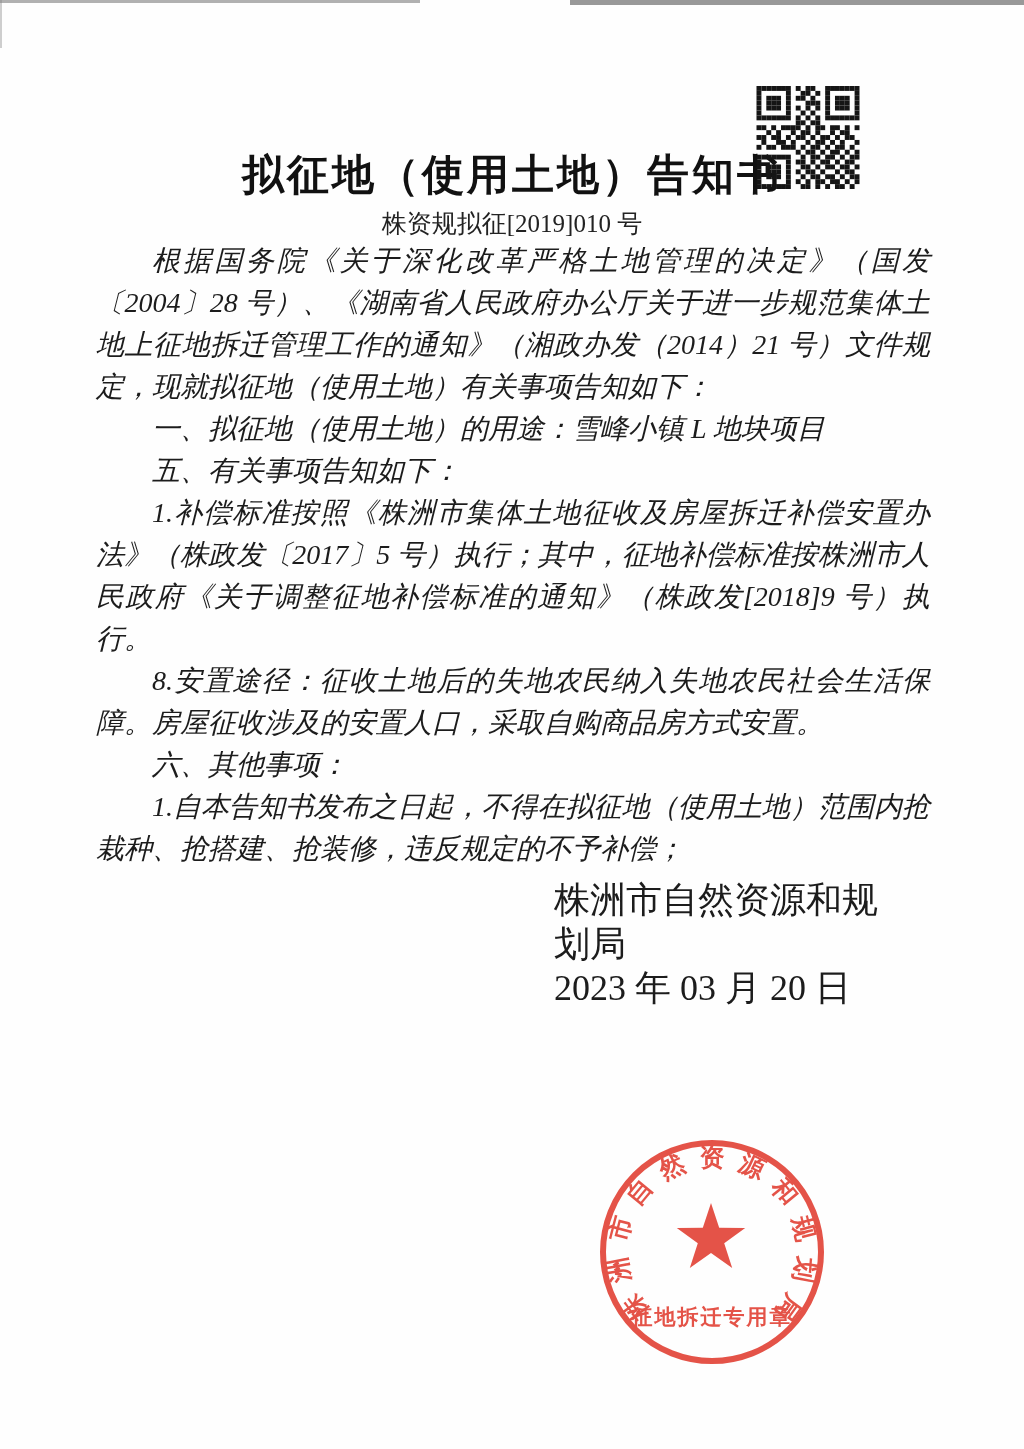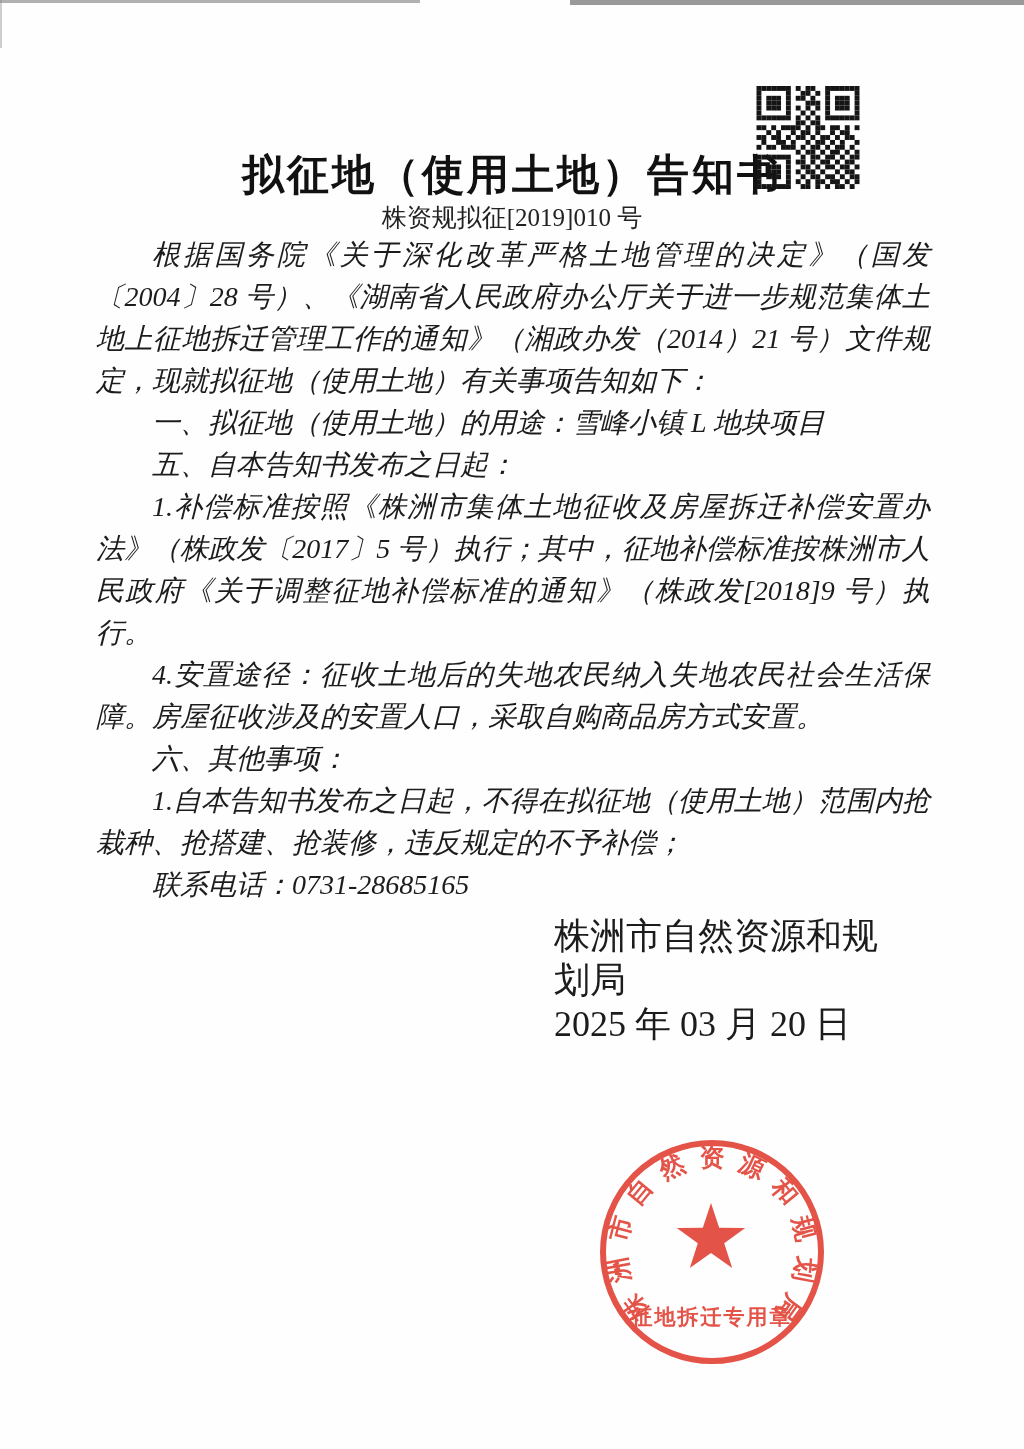--- a/index.html
+++ b/index.html
@@ -21,21 +21,21 @@
   }
   .scan-edge-c {
     position: absolute; top: 0; left: 0; width: 2px; height: 48px;
     background: #888; opacity: .4;
   }
   .titleblock { padding-top: 124px; text-align: center; }
   .doc-title {
     font-size: 42px; font-weight: 700; letter-spacing: 3px;
     line-height: 54px; color: #111; margin-top: 24px;
   }
-  .doc-number { font-size: 25px; line-height: 32px; color: #222; }
+  .doc-number { margin-top: 6px; font-size: 25px; line-height: 32px; color: #222; }
   .bodytext {
     padding: 0 94px 0 96px;
     font-size: 28px; line-height: 42px;
     text-align: justify;
     font-style: italic;
   }
   .bodytext p { text-indent: 2em; margin: 0; }
   .sigblock {
     width: 330px;
     margin: 8px 140px 0 auto;
@@ -311,31 +311,30 @@
     <rect x="60" y="100" width="5" height="5" fill="#151515"></rect>
     <rect x="70" y="100" width="5" height="5" fill="#151515"></rect>
     <rect x="80" y="100" width="5" height="5" fill="#151515"></rect>
     <rect x="85" y="100" width="5" height="5" fill="#151515"></rect>
     <rect x="95" y="100" width="5" height="5" fill="#151515"></rect>
   </svg>
 
 <div class="bodytext">
   <p>根据国务院《关于深化改革严格土地管理的决定》（国发〔2004〕28 号）、《湖南省人民政府办公厅关于进一步规范集体土地上征地拆迁管理工作的通知》（湘政办发（2014）21 号）文件规定，现就拟征地（使用土地）有关事项告知如下：</p>
   <p>一、拟征地（使用土地）的用途：雪峰小镇 L 地块项目</p>
-  <p>五、自本告知书发布之日起：</p>
+  <p>五、有关事项告知如下：</p>
   <p>1.补偿标准按照《株洲市集体土地征收及房屋拆迁补偿安置办法》（株政发〔2017〕5 号）执行；其中，征地补偿标准按株洲市人民政府《关于调整征地补偿标准的通知》（株政发[2018]9 号）执行。</p>
-  <p>4.安置途径：征收土地后的失地农民纳入失地农民社会生活保障。房屋征收涉及的安置人口，采取自购商品房方式安置。</p>
+  <p>8.安置途径：征收土地后的失地农民纳入失地农民社会生活保障。房屋征收涉及的安置人口，采取自购商品房方式安置。</p>
   <p>六、其他事项：</p>
   <p>1.自本告知书发布之日起，不得在拟征地（使用土地）范围内抢栽种、抢搭建、抢装修，违反规定的不予补偿；</p>
-  <p>联系电话：0731-28685165</p>
 </div>
 
 <div class="sigblock">
   <div>株洲市自然资源和规划局</div>
-  <div>2025 年 03 月 20 日</div>
+  <div>2023 年 03 月 20 日</div>
 </div>
 
 <svg class="seal" viewBox="0 0 230 230" aria-hidden="true">
   <circle cx="115" cy="115" r="109" fill="none" stroke-width="6" stroke="#e23b2e"></circle>
   <polygon points="114,66 122.2,90.7 148.2,90.9 127.2,106.3 135.2,131.1 114,116 92.8,131.1 100.8,106.3 79.8,90.9 105.8,90.7" fill="#e23b2e"></polygon>
   <g id="seal-ring-text">
       <text x="45.42453848375452" y="165.54953169715267" fill="#e23b2e" font-size="25" font-weight="bold" text-anchor="middle" transform="rotate(-126 45.42453848375452 165.54953169715267)">株</text>
       <text x="30.523296437332775" y="131.11479305437229" fill="#e23b2e" font-size="25" font-weight="bold" text-anchor="middle" transform="rotate(-100.8 30.523296437332775 131.11479305437229)">洲</text>
       <text x="31.701848142937735" y="93.61266970382248" fill="#e23b2e" font-size="25" font-weight="bold" text-anchor="middle" transform="rotate(-75.6 31.701848142937735 93.61266970382248)">市</text>
       <text x="48.73586112128213" y="60.18153688161269" fill="#e23b2e" font-size="25" font-weight="bold" text-anchor="middle" transform="rotate(-50.400000000000006 48.73586112128213 60.18153688161269)">自</text>

